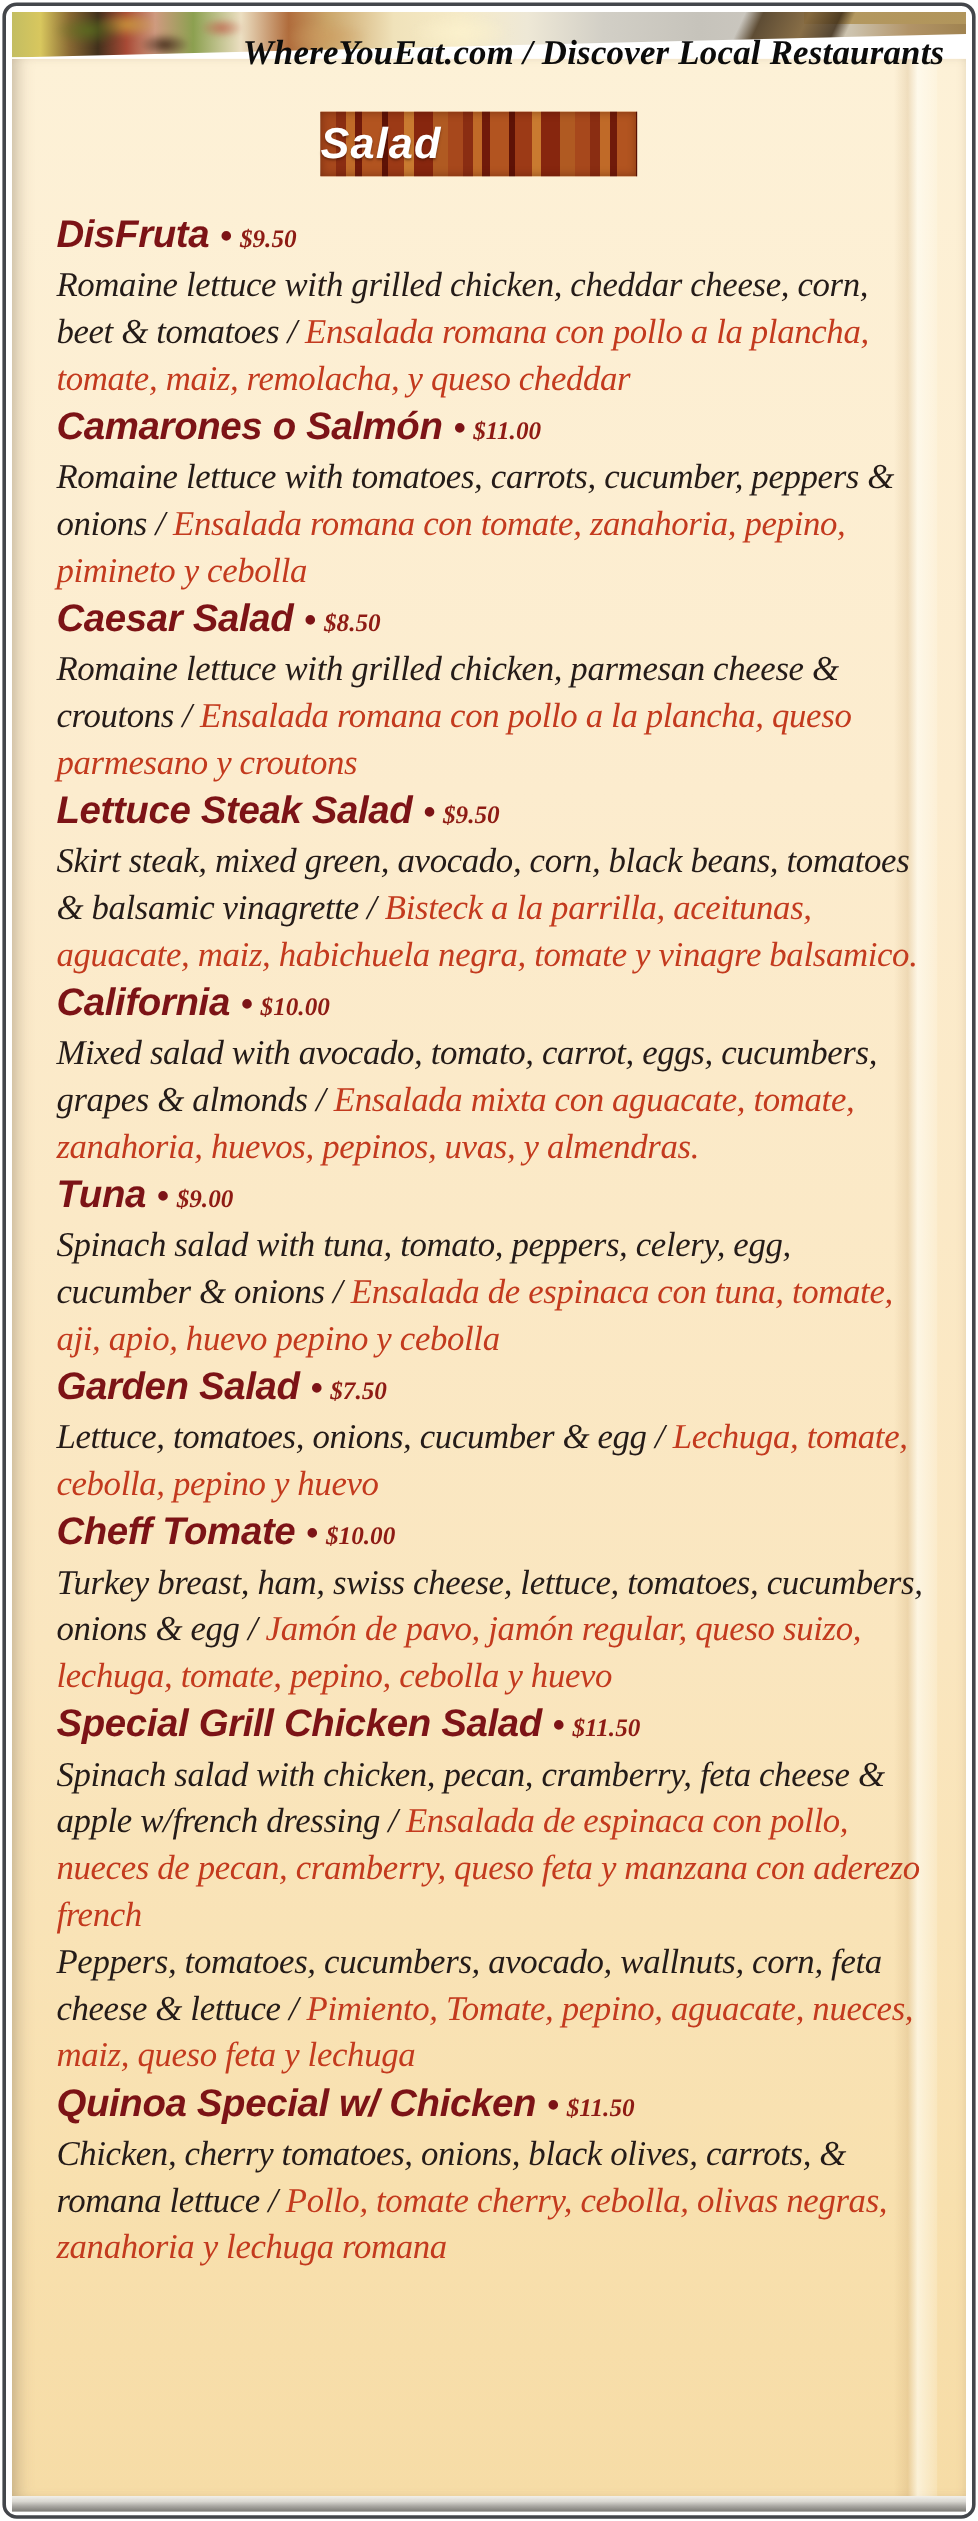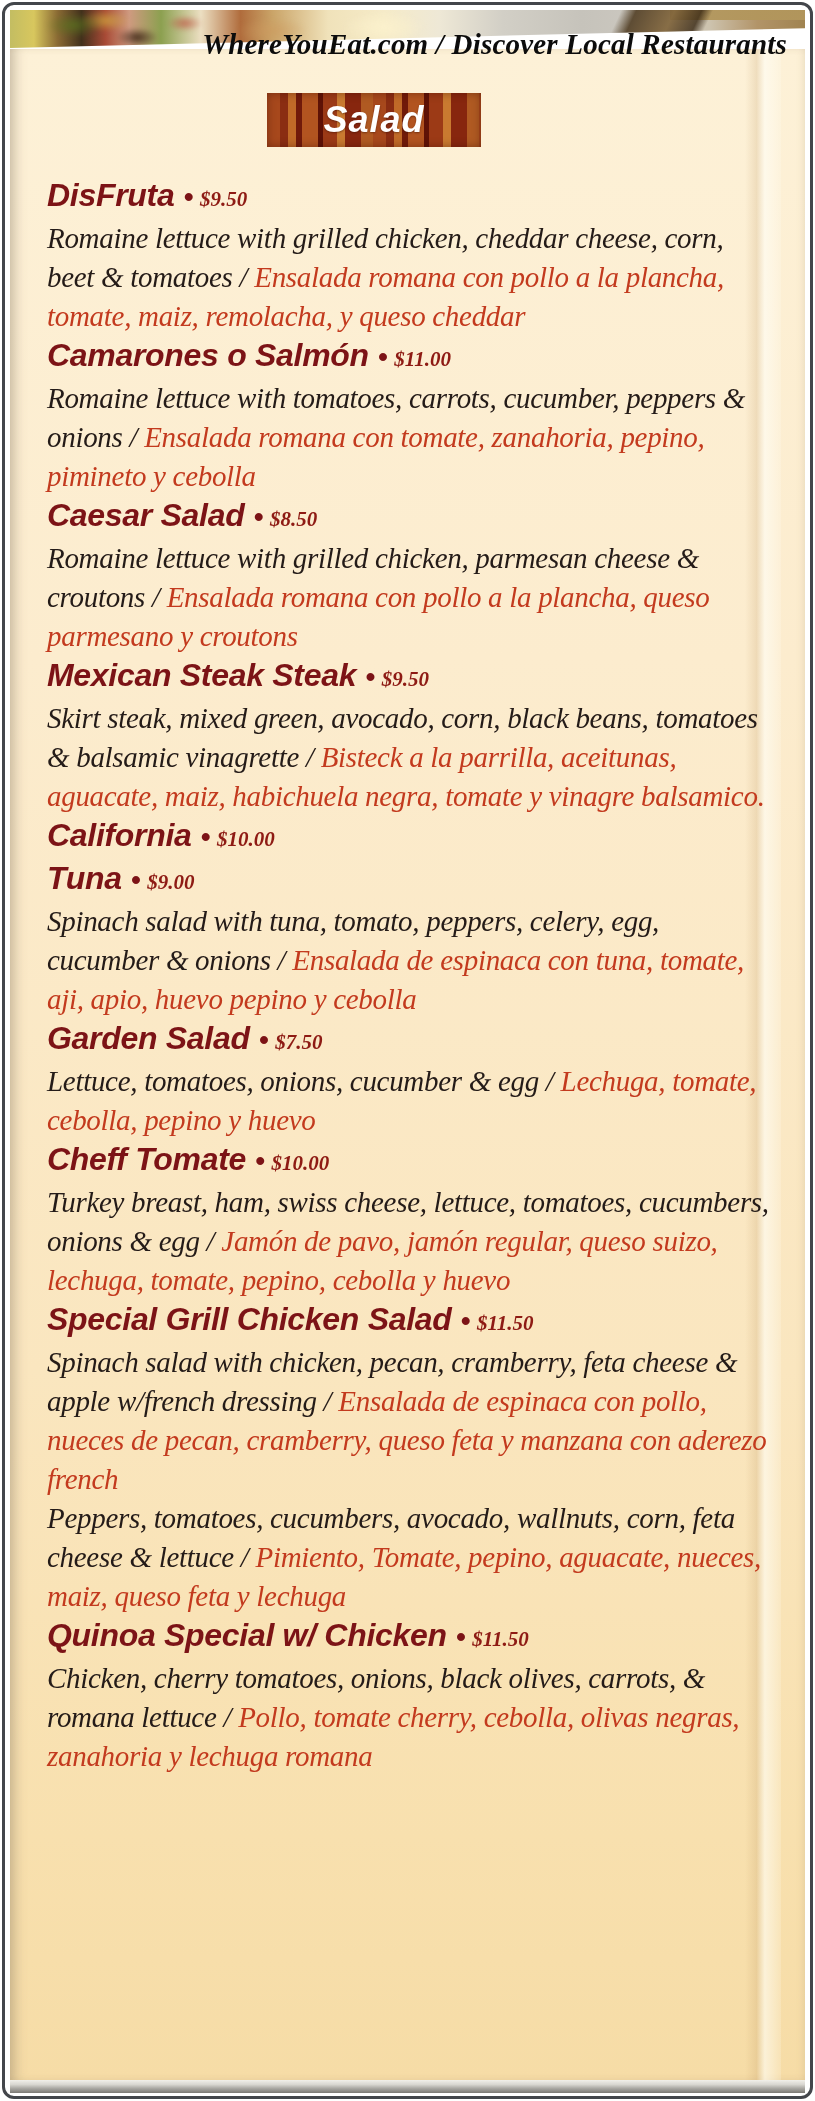--- a/index.html
+++ b/index.html
@@ -59,22 +59,22 @@
     background:linear-gradient(90deg, transparent 0%, rgba(185,145,90,.20) 32%,
       rgba(255,255,248,.60) 55%, rgba(255,255,248,.18) 100%);
   }
   
   .bottom-edge{
     position:absolute;left:5px;right:5px;bottom:3px;height:13px;z-index:3;
     background:linear-gradient(180deg,#f2f0ea 0%,#d8d6d0 35%,#a9a7a2 65%,#7b7974 100%);
   }
   
   .banner{
-    position:absolute;left:262px;top:88px;width:214px;height:54px;z-index:4;
-    display:flex;align-items:center;justify-content:center;
+    position:absolute;left:262px;top:88px;width:264px;height:54px;z-index:4;
+    display:flex;align-items:center;justify-content:flex-start;
     background:repeating-linear-gradient(90deg,
       #a7481c 0 13px, #8a2d12 13px 21px, #c06a28 21px 29px, #701a0a 29px 35px,
       #b25420 35px 51px, #5e1206 51px 56px, #9c3a16 56px 70px, #c97a30 70px 78px,
       #87260e 78px 94px, #b05a22 94px 106px);
     box-shadow:inset 0 0 8px rgba(55,10,0,.45);
   }
   .banner-title{
     font-family:"Liberation Sans", sans-serif;font-style:italic;font-weight:bold;
     font-size:36px;color:#fff;letter-spacing:1px;
     text-shadow:0 1px 2px rgba(60,15,0,.5);
@@ -138,30 +138,33 @@
       <div class="item-head">
         <span class="nm">Caesar Salad</span><span class="blt">•</span><span class="pr">$8.50</span>
       </div>
       <div class="desc">
         <span class="en">Romaine lettuce with grilled chicken, parmesan cheese &amp; croutons / </span><span class="es">Ensalada romana con pollo a la plancha, queso parmesano y croutons</span>
       </div>
     </div>
 
     <div class="item">
       <div class="item-head">
-        <span class="nm">Mexican Steak Steak</span><span class="blt">•</span><span class="pr">$9.50</span>
+        <span class="nm">Lettuce Steak Salad</span><span class="blt">•</span><span class="pr">$9.50</span>
       </div>
       <div class="desc">
         <span class="en">Skirt steak, mixed green, avocado, corn, black beans, tomatoes &amp; balsamic vinagrette / </span><span class="es">Bisteck a la parrilla, aceitunas, aguacate, maiz, habichuela negra, tomate y vinagre balsamico.</span>
       </div>
     </div>
 
     <div class="item">
       <div class="item-head">
         <span class="nm">California</span><span class="blt">•</span><span class="pr">$10.00</span>
+      </div>
+      <div class="desc">
+        <span class="en">Mixed salad with avocado, tomato, carrot, eggs, cucumbers, grapes &amp; almonds / </span><span class="es">Ensalada mixta con aguacate, tomate, zanahoria, huevos, pepinos, uvas, y almendras.</span>
       </div>
     </div>
 
     <div class="item">
       <div class="item-head">
         <span class="nm">Tuna</span><span class="blt">•</span><span class="pr">$9.00</span>
       </div>
       <div class="desc">
         <span class="en">Spinach salad with tuna, tomato, peppers, celery, egg, cucumber &amp; onions / </span><span class="es">Ensalada de espinaca con tuna, tomate, aji, apio, huevo pepino y cebolla</span>
       </div>

